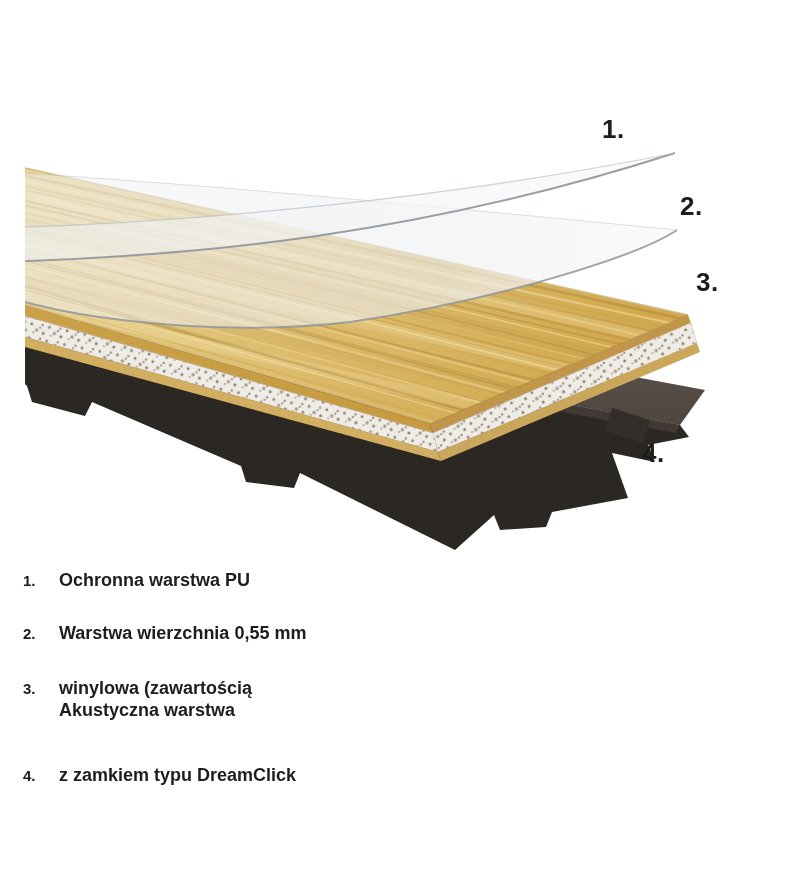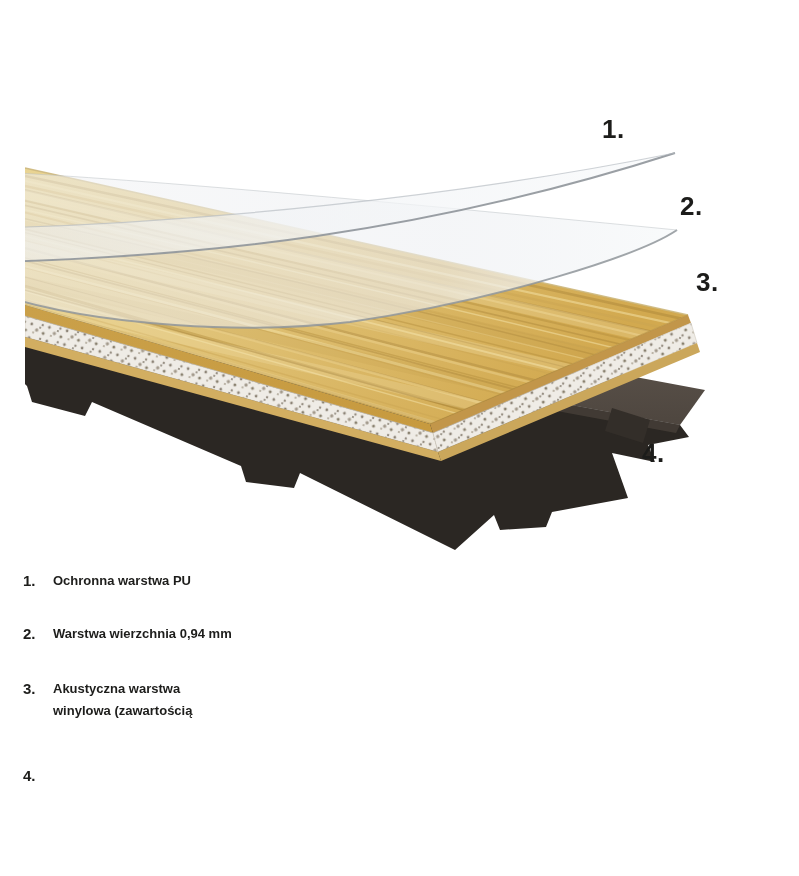--- a/index.html
+++ b/index.html
@@ -32,23 +32,23 @@
   }
   .legend-num{
     font-weight:bold;
     font-size:15px;
     line-height:21.5px;
     width:20px;
     flex:0 0 20px;
   }
   .legend-lines{
     font-weight:bold;
-    font-size:13px;
+    font-size:18px;
     line-height:21.5px;
-    margin-left:10px;
+    margin-left:16px;
   }
   #legend-item-1{top:570px;}
   #legend-item-2{top:623px;}
   #legend-item-3{top:678px;}
   #legend-item-4{top:765px;}
 </style>
 </head>
 <body>
 
 <div id="page">
@@ -195,32 +195,33 @@
     <div class="legend-item" id="legend-item-1">
       <span class="legend-num">1.</span>
       <div class="legend-lines">
         <div>Ochronna warstwa PU</div>
       </div>
     </div>
 
     <div class="legend-item" id="legend-item-2">
       <span class="legend-num">2.</span>
       <div class="legend-lines">
-        <div>Warstwa wierzchnia 0,94 mm</div>
+        <div>Warstwa wierzchnia 0,55 mm</div>
       </div>
     </div>
 
     <div class="legend-item" id="legend-item-3">
       <span class="legend-num">3.</span>
       <div class="legend-lines">
+        <div>winylowa (zawartością</div>
         <div>Akustyczna warstwa</div>
-        <div>winylowa (zawartością</div>
       </div>
     </div>
 
     <div class="legend-item" id="legend-item-4">
       <span class="legend-num">4.</span>
       <div class="legend-lines">
+        <div>z zamkiem typu DreamClick</div>
       </div>
     </div>
 
   </div>
 </div>
 
 </body></html>

